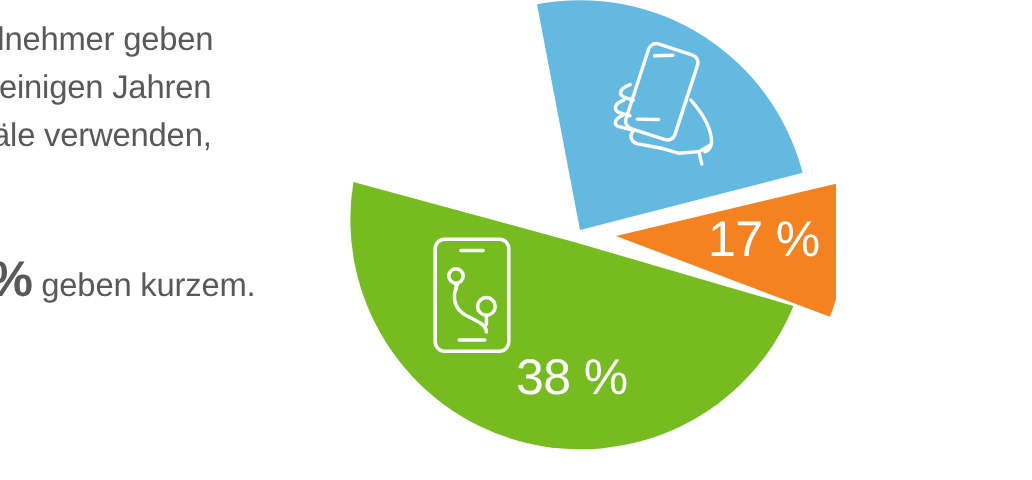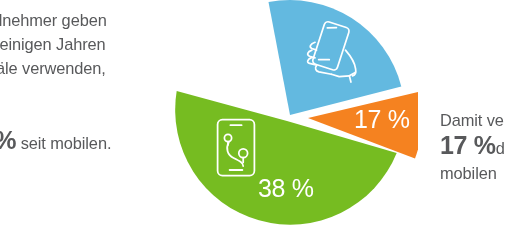--- a/index.html
+++ b/index.html
@@ -106,21 +106,21 @@
 <div id="page">
 
   <div class="text-left">
     <div class="para-left">
       <span class="ln">Teilnehmer geben</span>
       <span class="ln">eit einigen Jahren</span>
       <span class="ln">anäle verwenden,</span>
     </div>
     <div class="stat-left">
       <span class="big">8 %</span>
-      <span class="small">seit mobilen.</span>
+      <span class="small">geben kurzem.</span>
     </div>
   </div>
 
   <div class="pie-wrap">
     <svg class="pie-svg" width="250" height="250" viewBox="0 0 250 250">
 
       <path fill="#63B9E0" d="M 122 123
                L 100.5 10.1
                A 115 115 0 0 1 233.3 94.4
                Z"></path>
@@ -158,21 +158,14 @@
         <circle cx="34" cy="44" r="5.5"></circle>
         <path d="M 34 49.5 l 0 6"></path>
       </g>
 
       <text class="slice-label" x="46" y="88">45 %</text>
       <text class="slice-label" x="90" y="205">38 %</text>
       <text class="slice-label" x="186" y="136">17 %</text>
     </svg>
   </div>
 
-  <div class="text-right">
-    <div class="para-right">
-      <span class="ln">Damit ve</span>
-      <span class="ln"><span class="big">17 %</span><span>d</span></span>
-      <span class="ln">mobilen</span>
-    </div>
-  </div>
 
 </div>
 
 </body></html>

